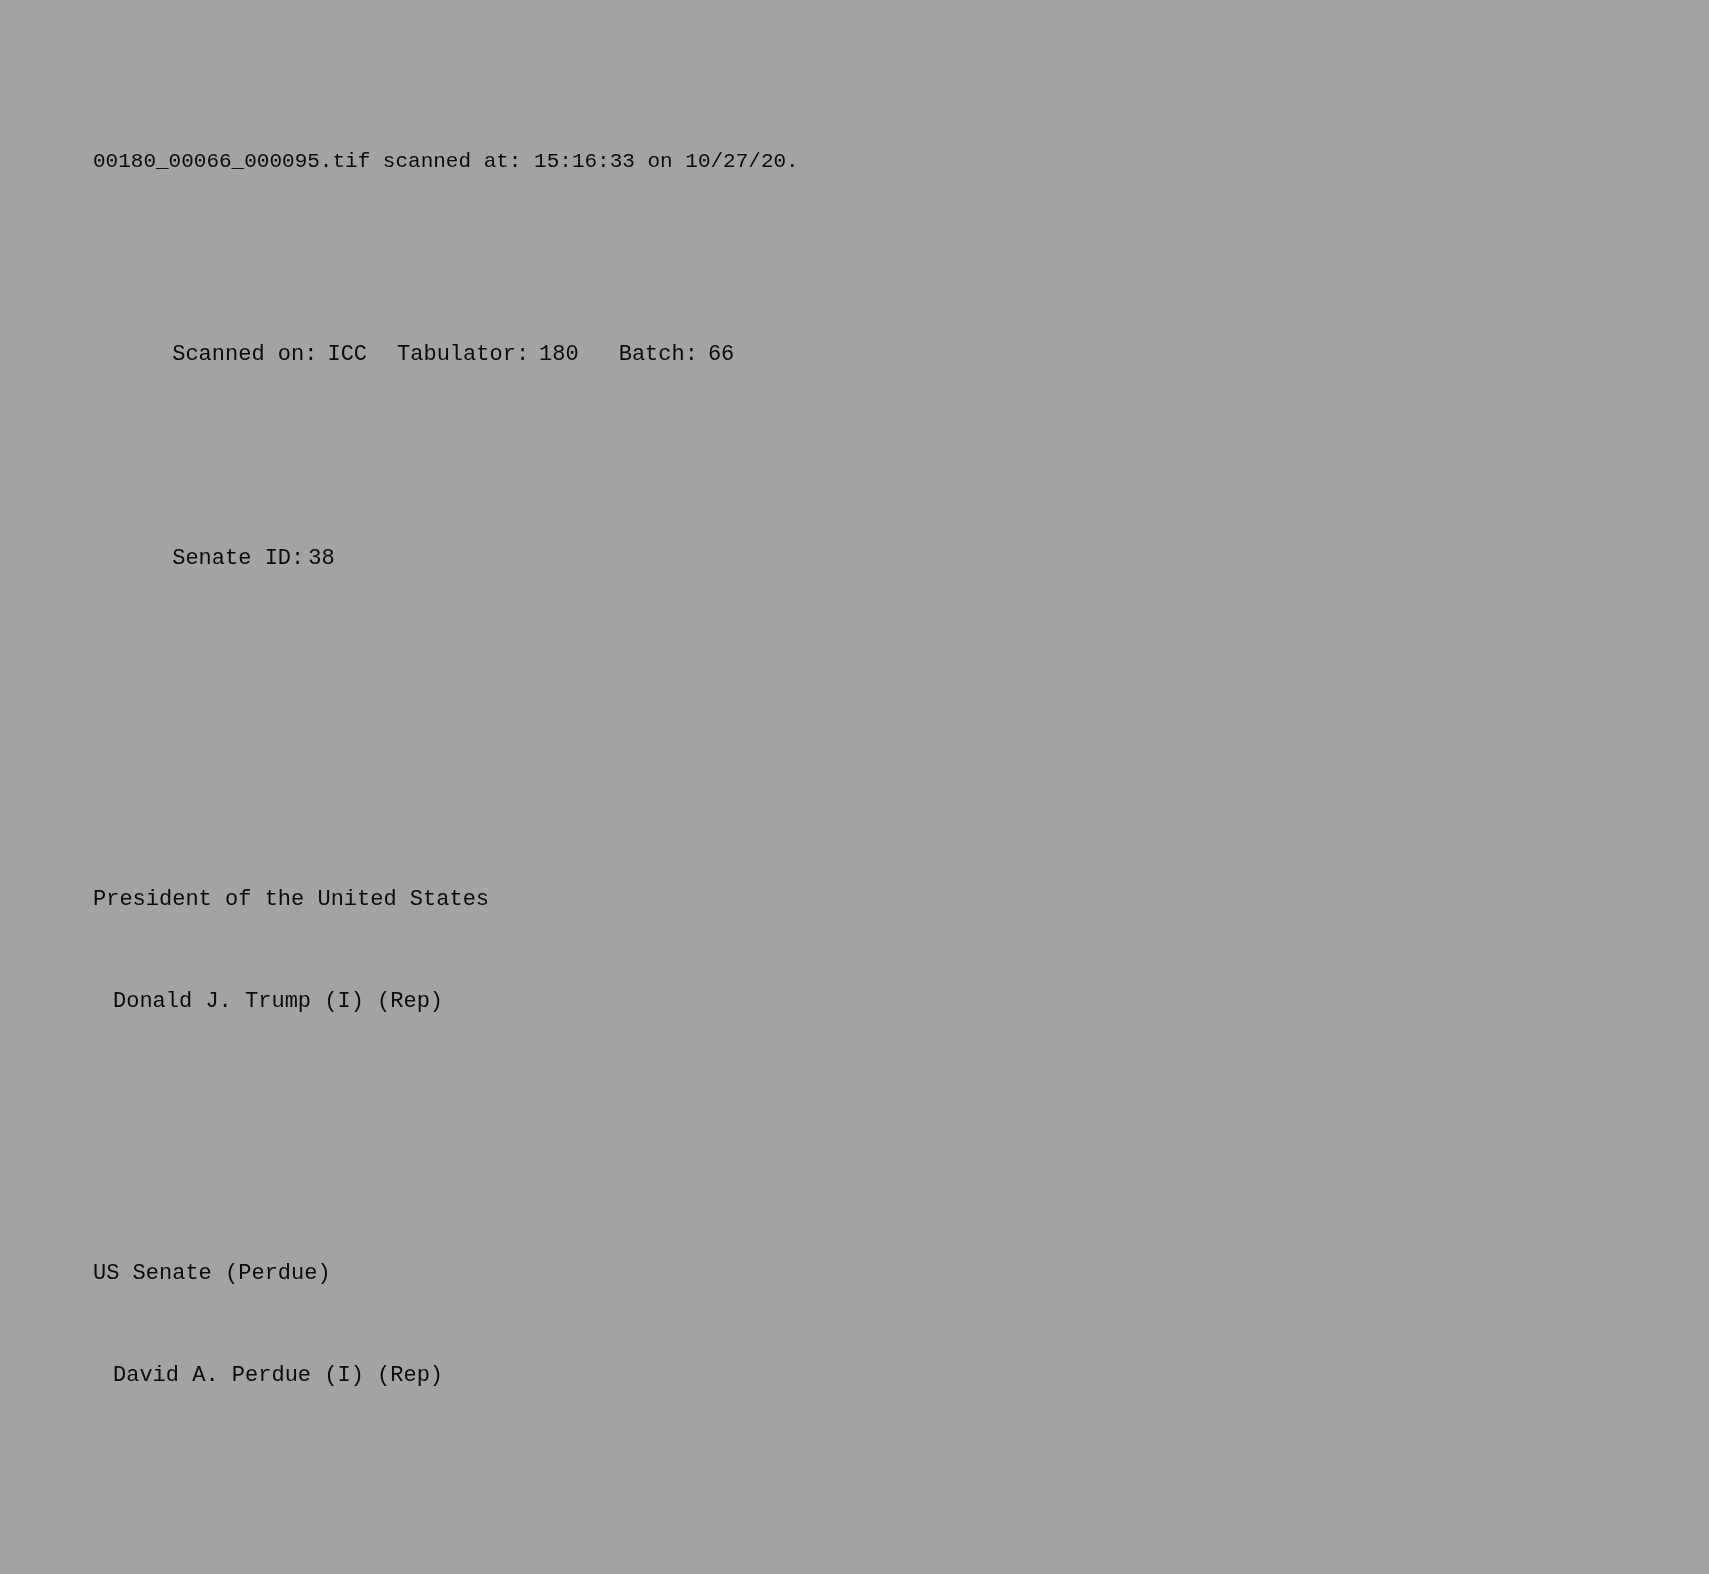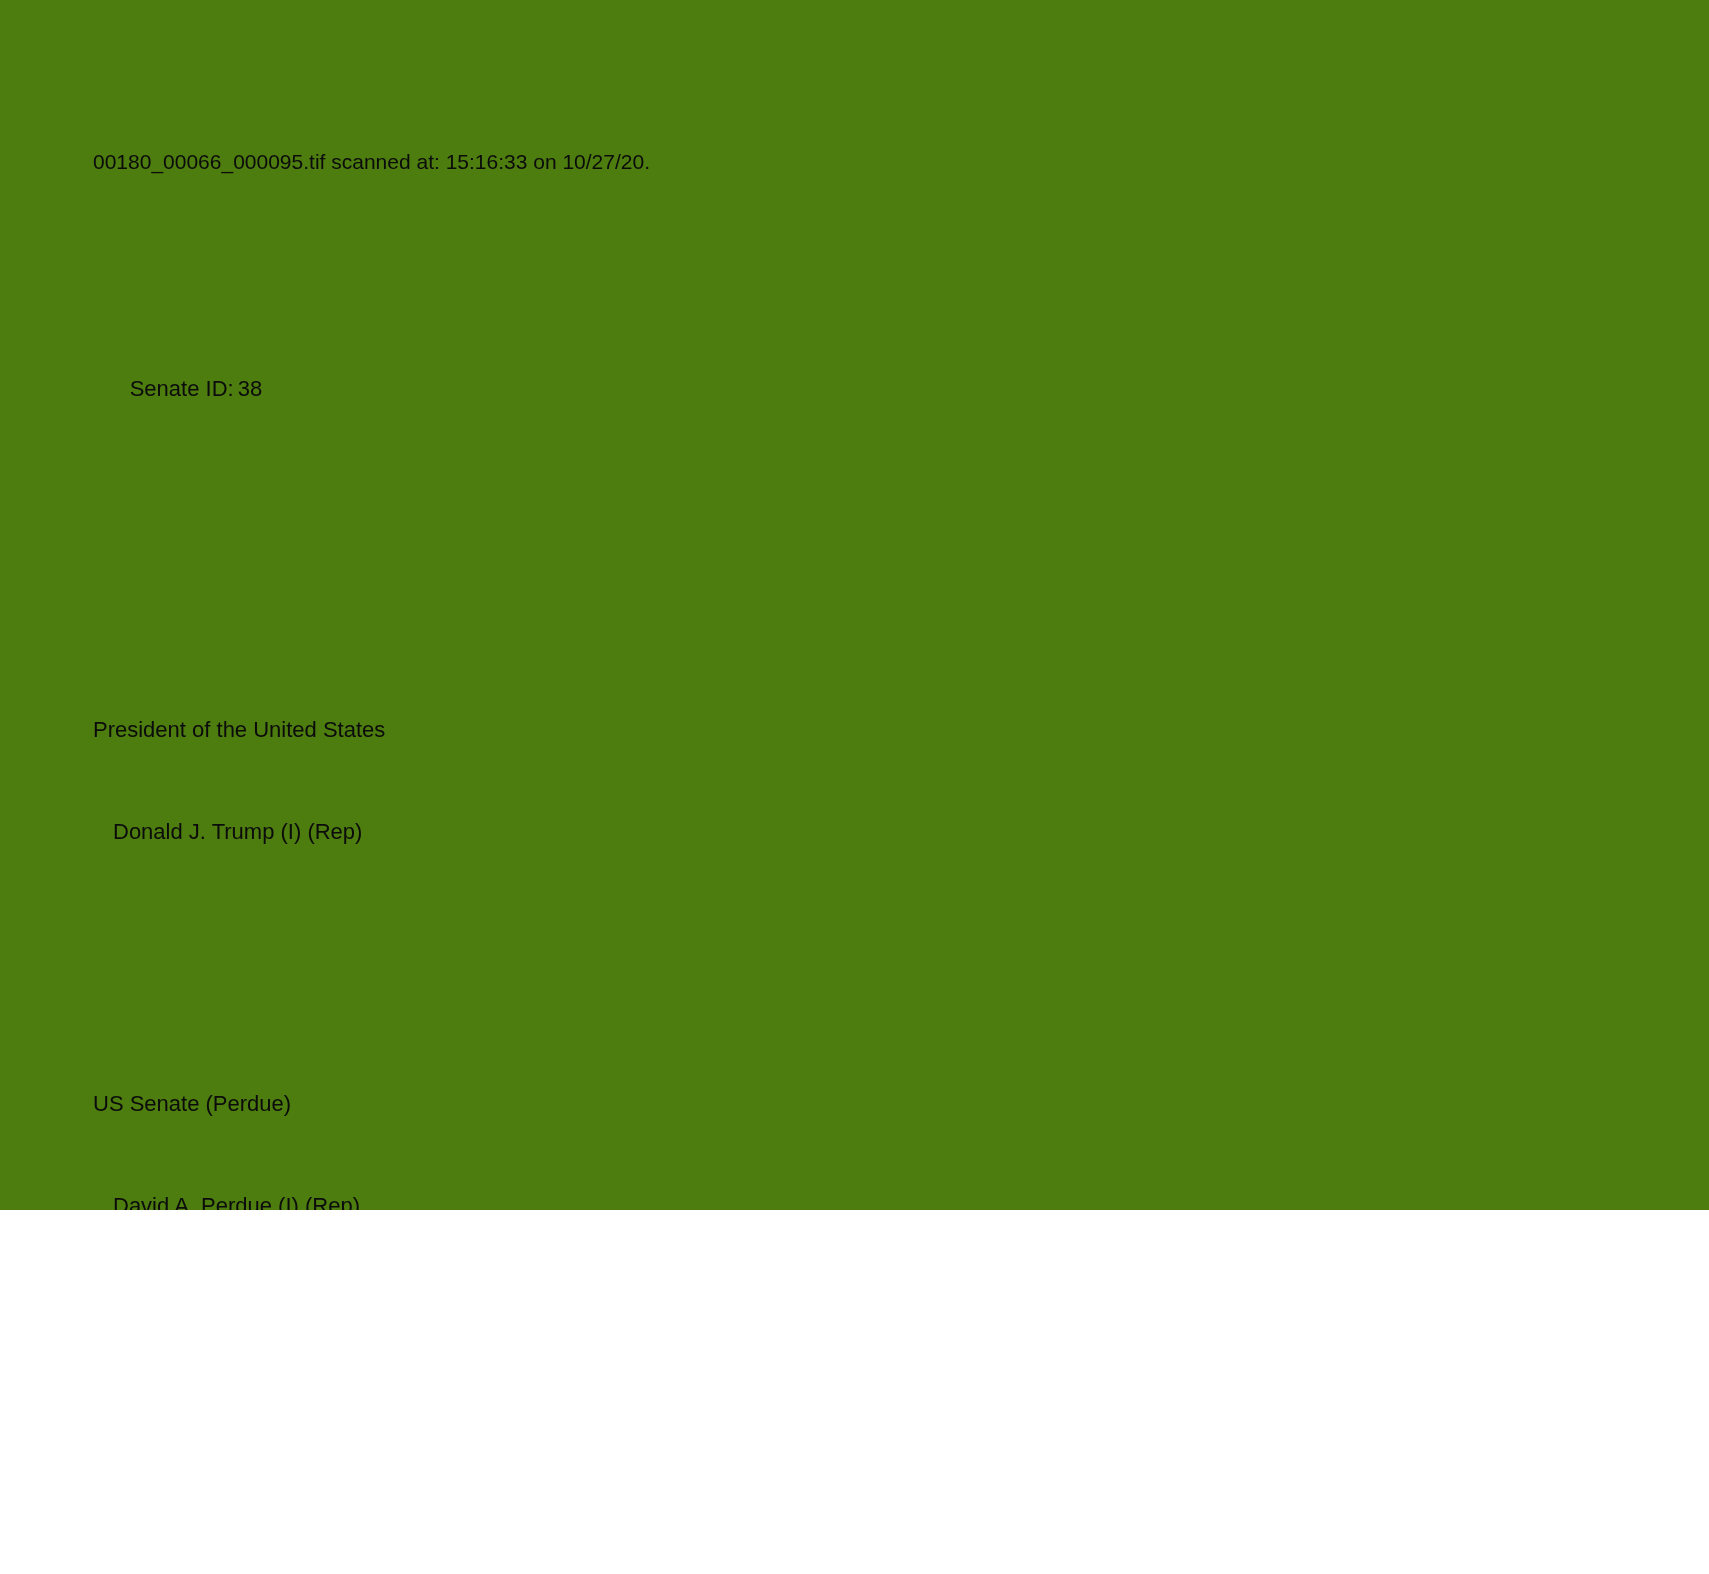--- a/index.html
+++ b/index.html
@@ -3,24 +3,24 @@
 <meta charset="utf-8">
 <style>
   html, body {
     margin: 0;
     padding: 0;
     background: #ffffff;
   }
   .page {
     position: relative;
     width: 1709px;
-    height: 1210px;
-    background: #4d7c0f;
+    height: 1574px;
+    background: #a3a3a3;
     overflow: hidden;
-    font-family: Liberation Sans, sans-serif;
+    font-family: Liberation Mono, monospace;
     color: #0b0b0b;
   }
   .doc {
     position: absolute;
     left: 93px;
     top: 43px;
     font-size: 22px;
     line-height: 34px;
     white-space: pre;
   }
@@ -51,20 +51,23 @@
   }
 </style>
 </head>
 <body>
 
 <div class="page">
   <div class="doc">
 
     <div class="scan-line">00180_00066_000095.tif scanned at: 15:16:33 on 10/27/20.</div>
 
+    <div class="meta-line">
+      <span>Scanned on:</span><span class="v">ICC</span><span class="seg">Tabulator:</span><span class="v">180</span><span class="seg-lg">Batch:</span><span class="v">66</span>
+    </div>
 
     <div class="meta-line ballot-line">
       <span>Senate ID:</span><span class="v">38</span>
     </div>
 
     <div class="contests">
   <div class="contest">
     <div class="contest-title">President of the United States</div>
     <div class="contest-selection">Donald J. Trump (I) (Rep)</div>
   </div>

